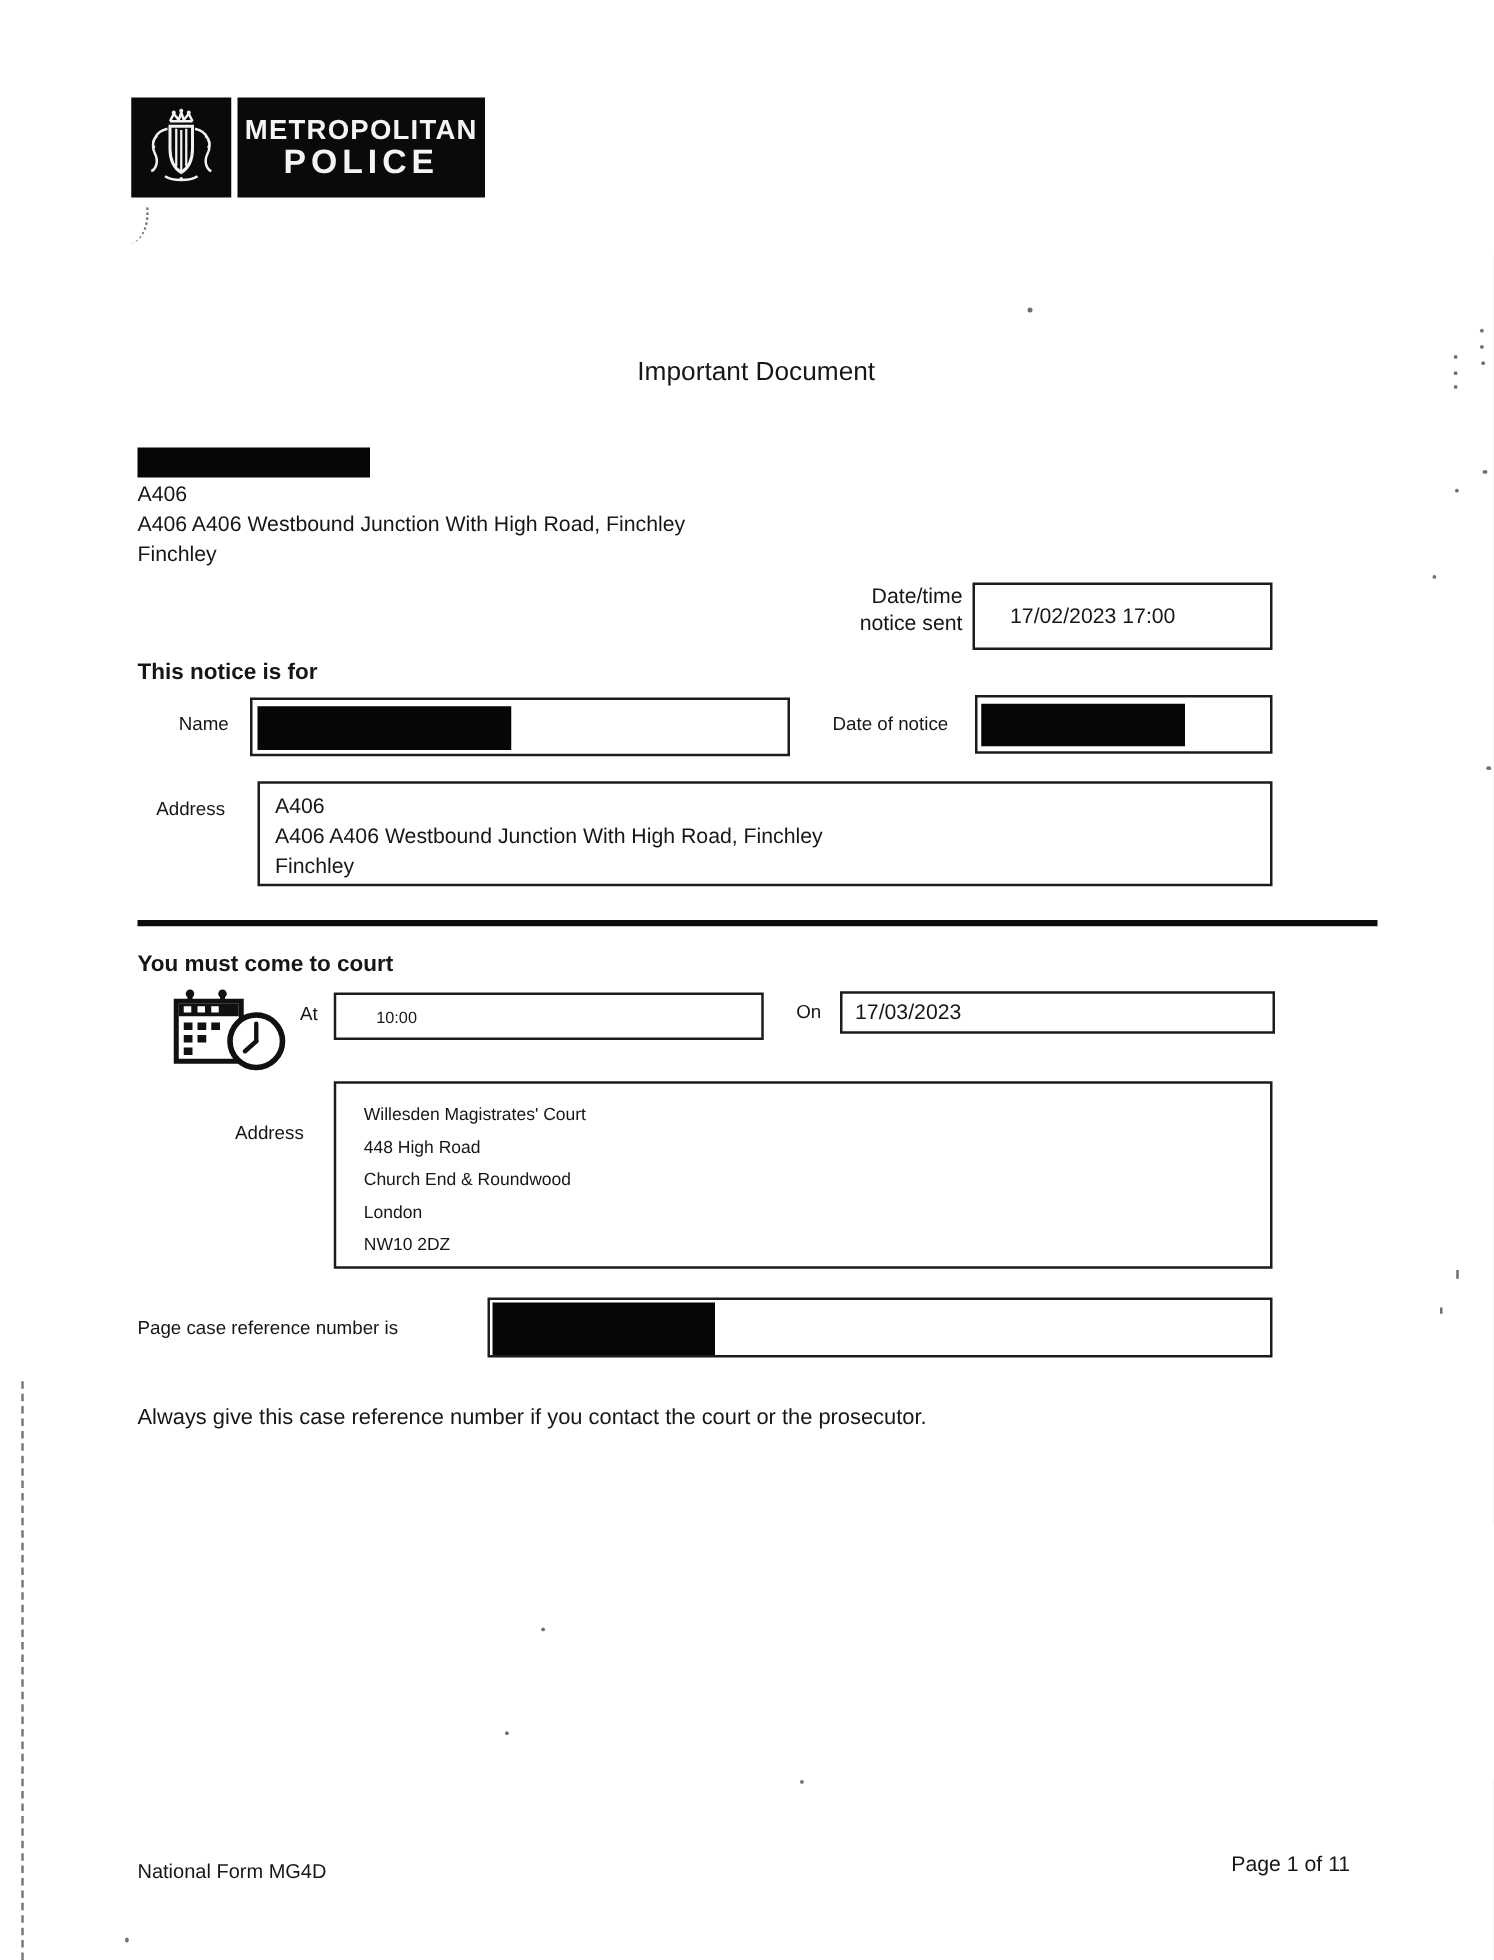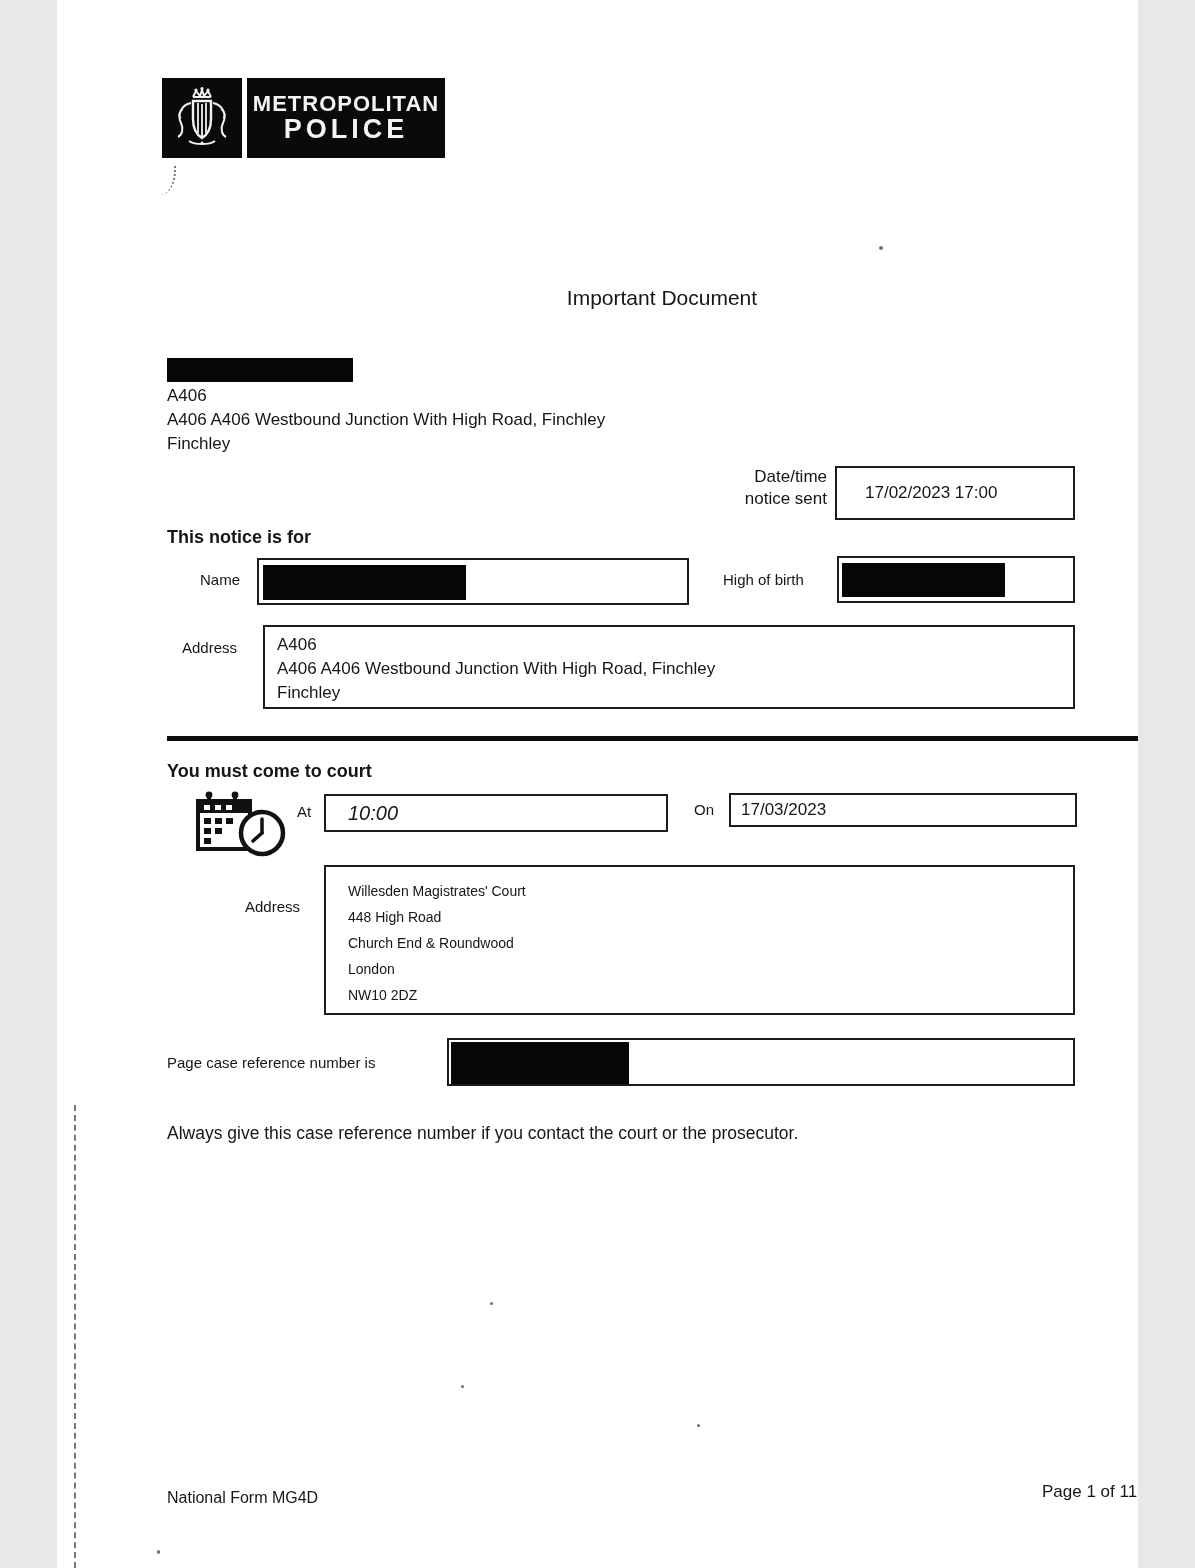--- a/index.html
+++ b/index.html
@@ -1,18 +1,18 @@
 <!DOCTYPE html>
 <html><head>
 <meta charset="utf-8">
 <style>
   html,body { margin:0; padding:0; background:#e8e8e8; }
   .page {
     position:relative;
-    width:1081px; height:1568px;
+    width:1195px; height:1568px;
     margin:0 auto;
     background:#ffffff;
     font-family:"Liberation Sans", sans-serif;
     color:#161616;
     overflow:hidden;
   }
   .abs { position:absolute; }
 
   
   .logo { left:105px; top:78px; display:flex; gap:5px; }
@@ -60,22 +60,22 @@
   .addr-box   { left:206px; top:625px; width:812px; height:84px;
                 padding:6px 12px; font-size:17px; line-height:24px; }
 
   .divider { left:110px; top:736px; width:992px; height:5px; background:#0c0c0c; }
 
   .h-court { left:110px; top:761px; font-size:18px; }
 
   .cal-icon { left:138px; top:791px; }
 
   .at-label { left:240px; top:803px; }
-  .at-box   { left:267px; top:794px; width:344px; height:38px; font-size:20px;
-              display:flex; align-items:center; padding-left:22px;font-style:italic; }
+  .at-box   { left:267px; top:794px; width:344px; height:38px; font-size:13px;
+              display:flex; align-items:center; padding-left:32px; }
   .on-label { left:637px; top:801px; }
   .on-box   { left:672px; top:793px; width:348px; height:34px; font-size:17px;
               display:flex; align-items:center; padding-left:10px; }
 
   .court-addr-label { left:188px; top:898px; }
   .court-addr-box   { left:267px; top:865px; width:751px; height:150px;
                       padding:11px 22px; font-size:14px; line-height:26px; }
 
   .ref-label { left:110px; top:1054px; }
   .ref-box   { left:390px; top:1038px; width:628px; height:48px; }
@@ -148,21 +148,21 @@
     <span>17/02/2023 17:00</span>
   </div>
 
   <div class="abs bold h-notice-for">This notice is for</div>
 
   <div class="abs txt name-label">Name</div>
   <div class="abs box name-box">
     <div class="redact"></div>
   </div>
 
-  <div class="abs txt dob-label">High of birth</div>
+  <div class="abs txt dob-label">Date of notice</div>
   <div class="abs box dob-box">
     <div class="redact"></div>
   </div>
 
   <div class="abs txt addr-label">Address</div>
   <div class="abs box addr-box">
     <div>A406</div>
     <div>A406 A406 Westbound Junction With High Road, Finchley</div>
     <div>Finchley</div>
   </div>

